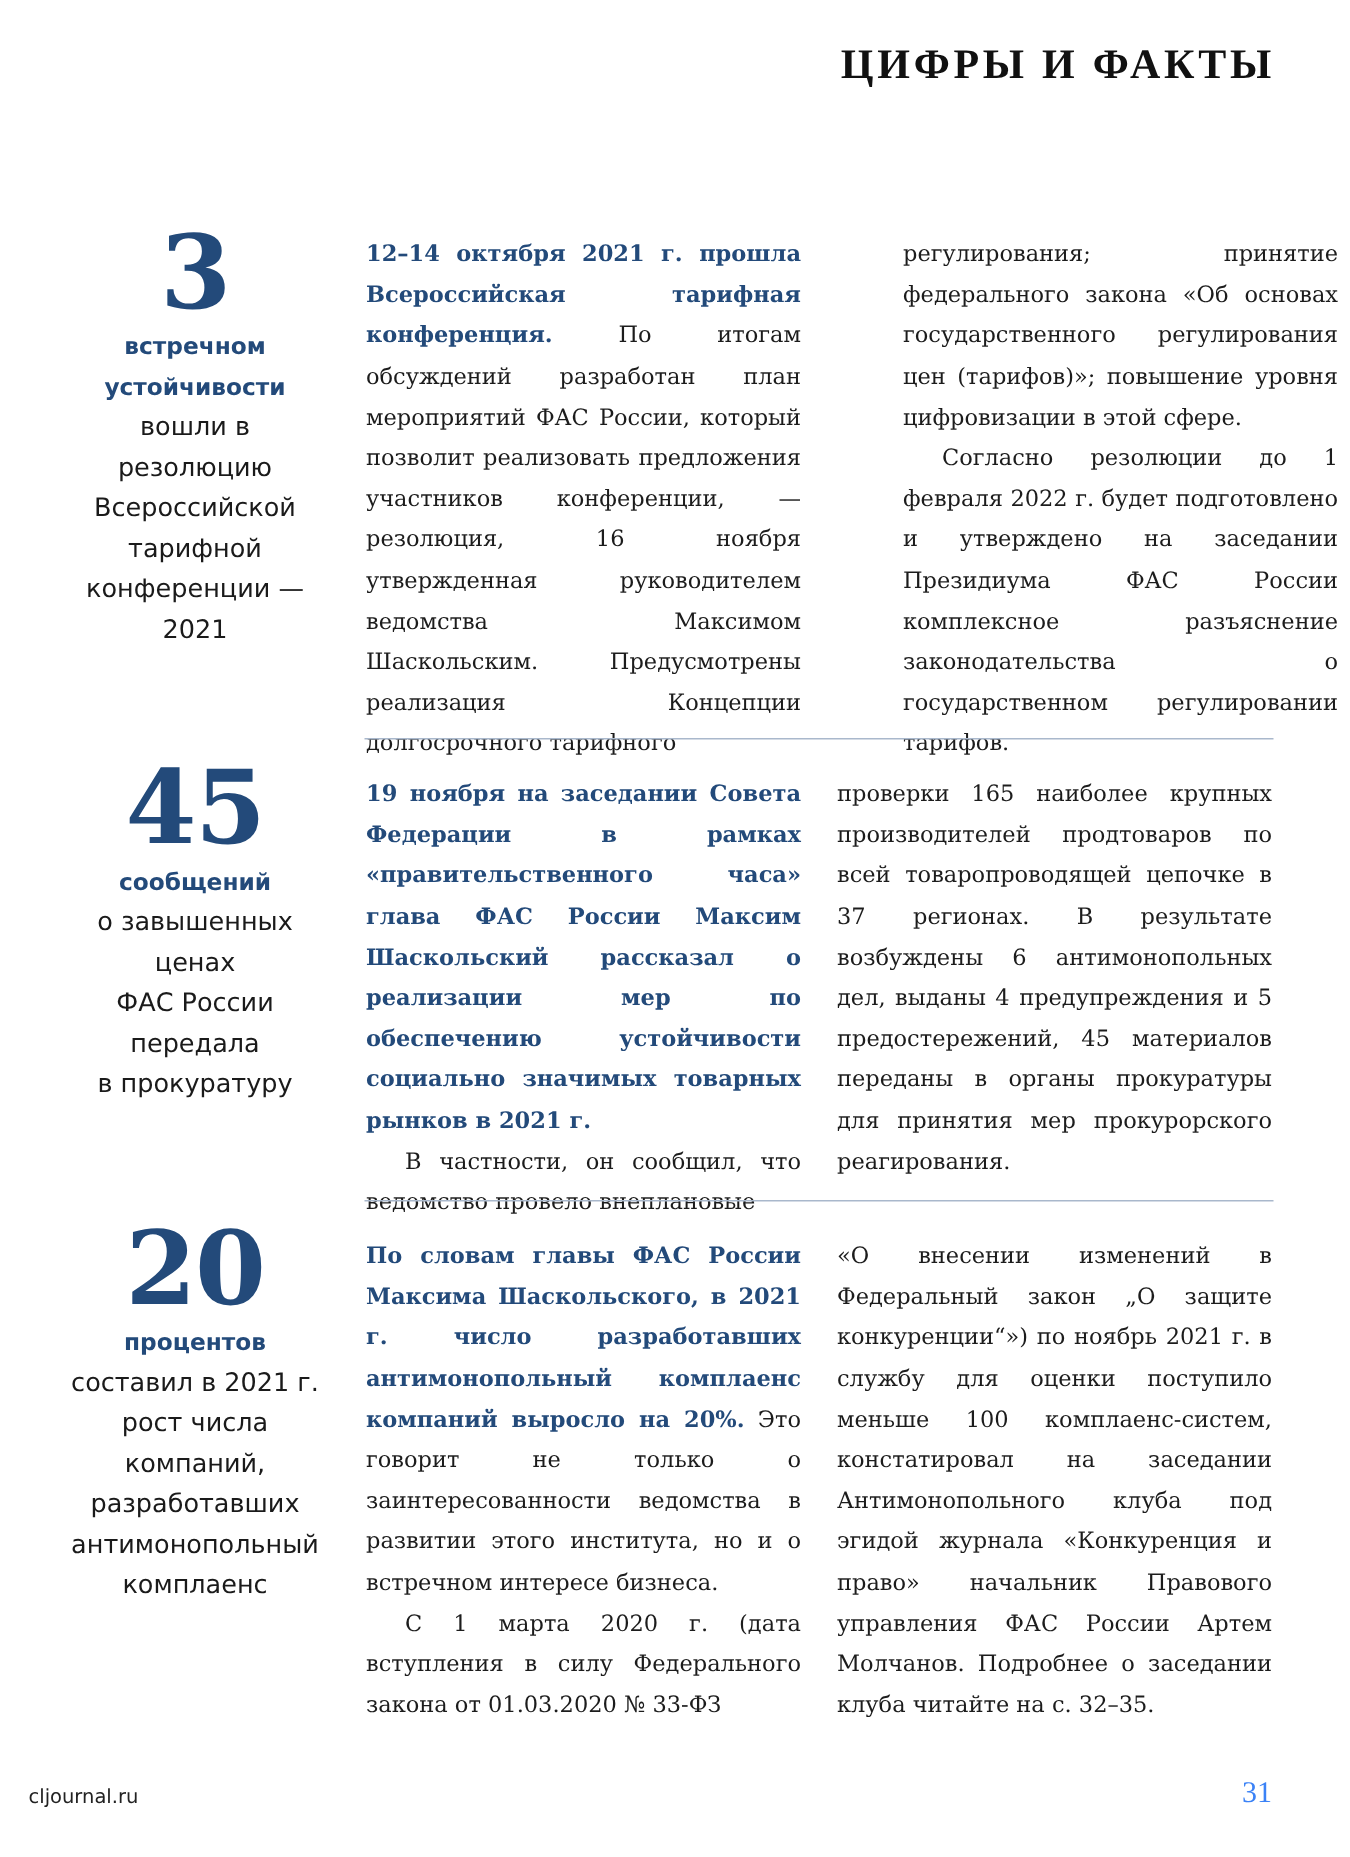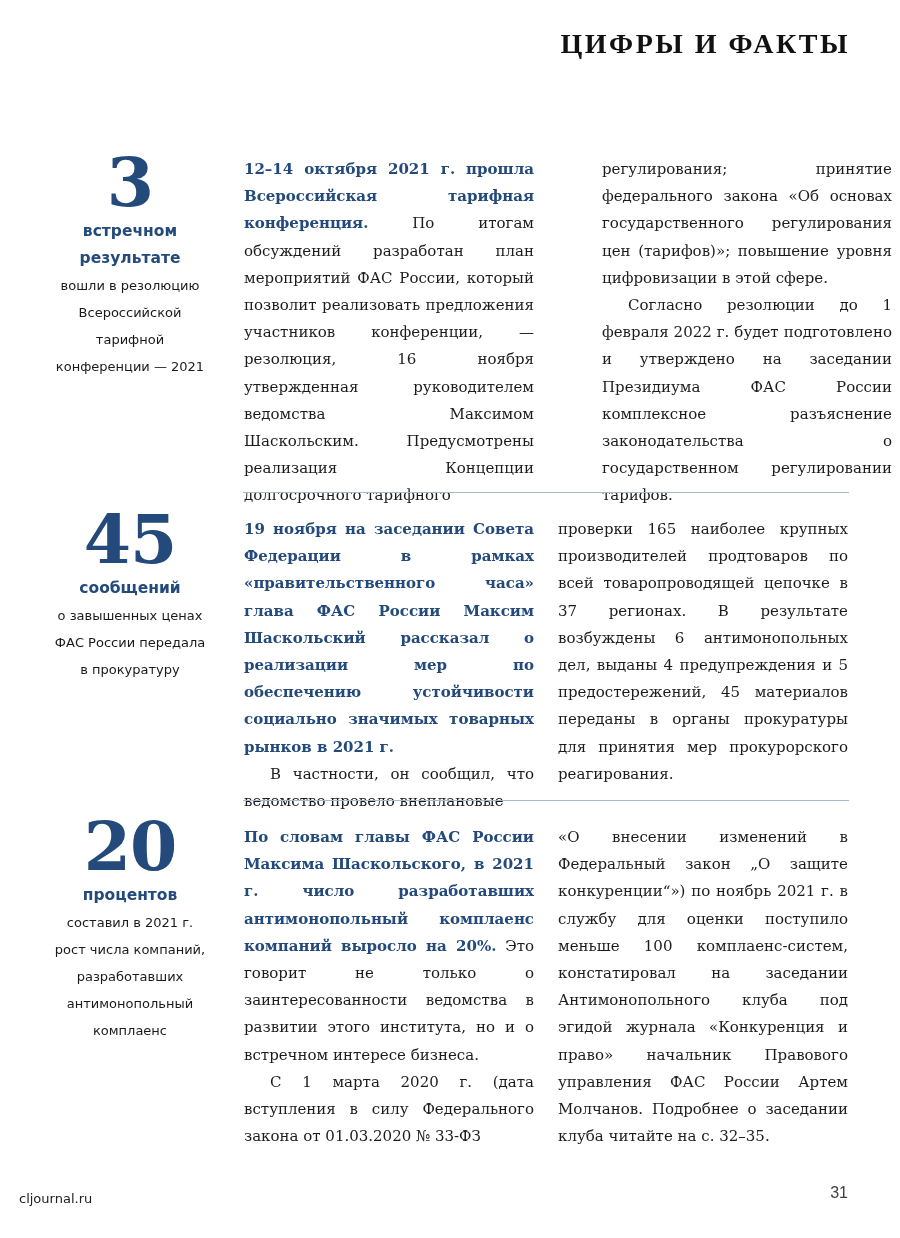--- a/index.html
+++ b/index.html
@@ -13,54 +13,54 @@
     position: absolute; left: 40px; width: 180px; text-align: center;
     font-family: "DejaVu Sans", sans-serif;
   }
   .stat-number {
     font-family: "DejaVu Serif", serif; font-weight: bold;
     color: #234a7a; font-size: 68px; line-height: 68px; letter-spacing: -1px;
   }
   .stat-unit {
     color: #234a7a; font-weight: bold; font-size: 15.5px; line-height: 27px; margin-top: 2px;
   }
-  .stat-desc { font-size: 13px; line-height: 27px; color: #1a1a1a; }
+  .stat-desc { font-size: 17px; line-height: 27px; color: #1a1a1a; }
   .col {
     position: absolute; width: 290px;
     font-family: "DejaVu Serif", serif; font-size: 15px; line-height: 27.2px;
     text-align: justify; color: #1c1c1c; hyphens: manual;
   }
   .col p { margin: 0; }
   .col p.indent { text-indent: 26px; }
   .lead { color: #234a7a; font-weight: bold; }
   .col-left { left: 244px; }
   .col-right { left: 558px; }
   .divider {
     position: absolute; left: 243px; width: 606px; height: 0;
     border-top: 1.5px solid #a9b8cc;
   }
   .footer-site {
     position: absolute; left: 19px; top: 1191px;
     font-family: "DejaVu Sans", sans-serif; font-size: 13px; color: #222;
   }
   .footer-page {
     position: absolute; right: 52px; top: 1184px;
-    font-family: Liberation Sans, sans-serif; font-size: 16px; color: #404040;
+    font-family: Liberation Serif, serif; font-size: 20px; color: #3b82f6;
   }
 </style>
 </head>
 <body>
 
 <div class="header-title">ЦИФРЫ И ФАКТЫ</div>
 
 <div class="stat" style="top:148px;">
   <div class="stat-number">3</div>
   <div class="stat-unit">
     <div>встречном</div>
-    <div>результате</div>
+    <div>устойчивости</div>
   </div>
   <div class="stat-desc">
     <div>вошли в резолюцию</div>
     <div>Всероссийской</div>
     <div>тарифной</div>
     <div>конференции — 2021</div>
   </div>
 </div>
 <div class="col col-left" style="top:156px;">
   <p><span class="lead">12–14 октября 2021 г. прошла Всероссийская тарифная конференция.</span><span> По итогам обсуждений разработан план мероприятий ФАС России, который позволит реализовать предложения участников конференции, — резолюция, 16 ноября утвержденная руководителем ведомства Максимом Шаскольским. Предусмотрены реализация Концепции долгосрочного тарифного</span></p>

